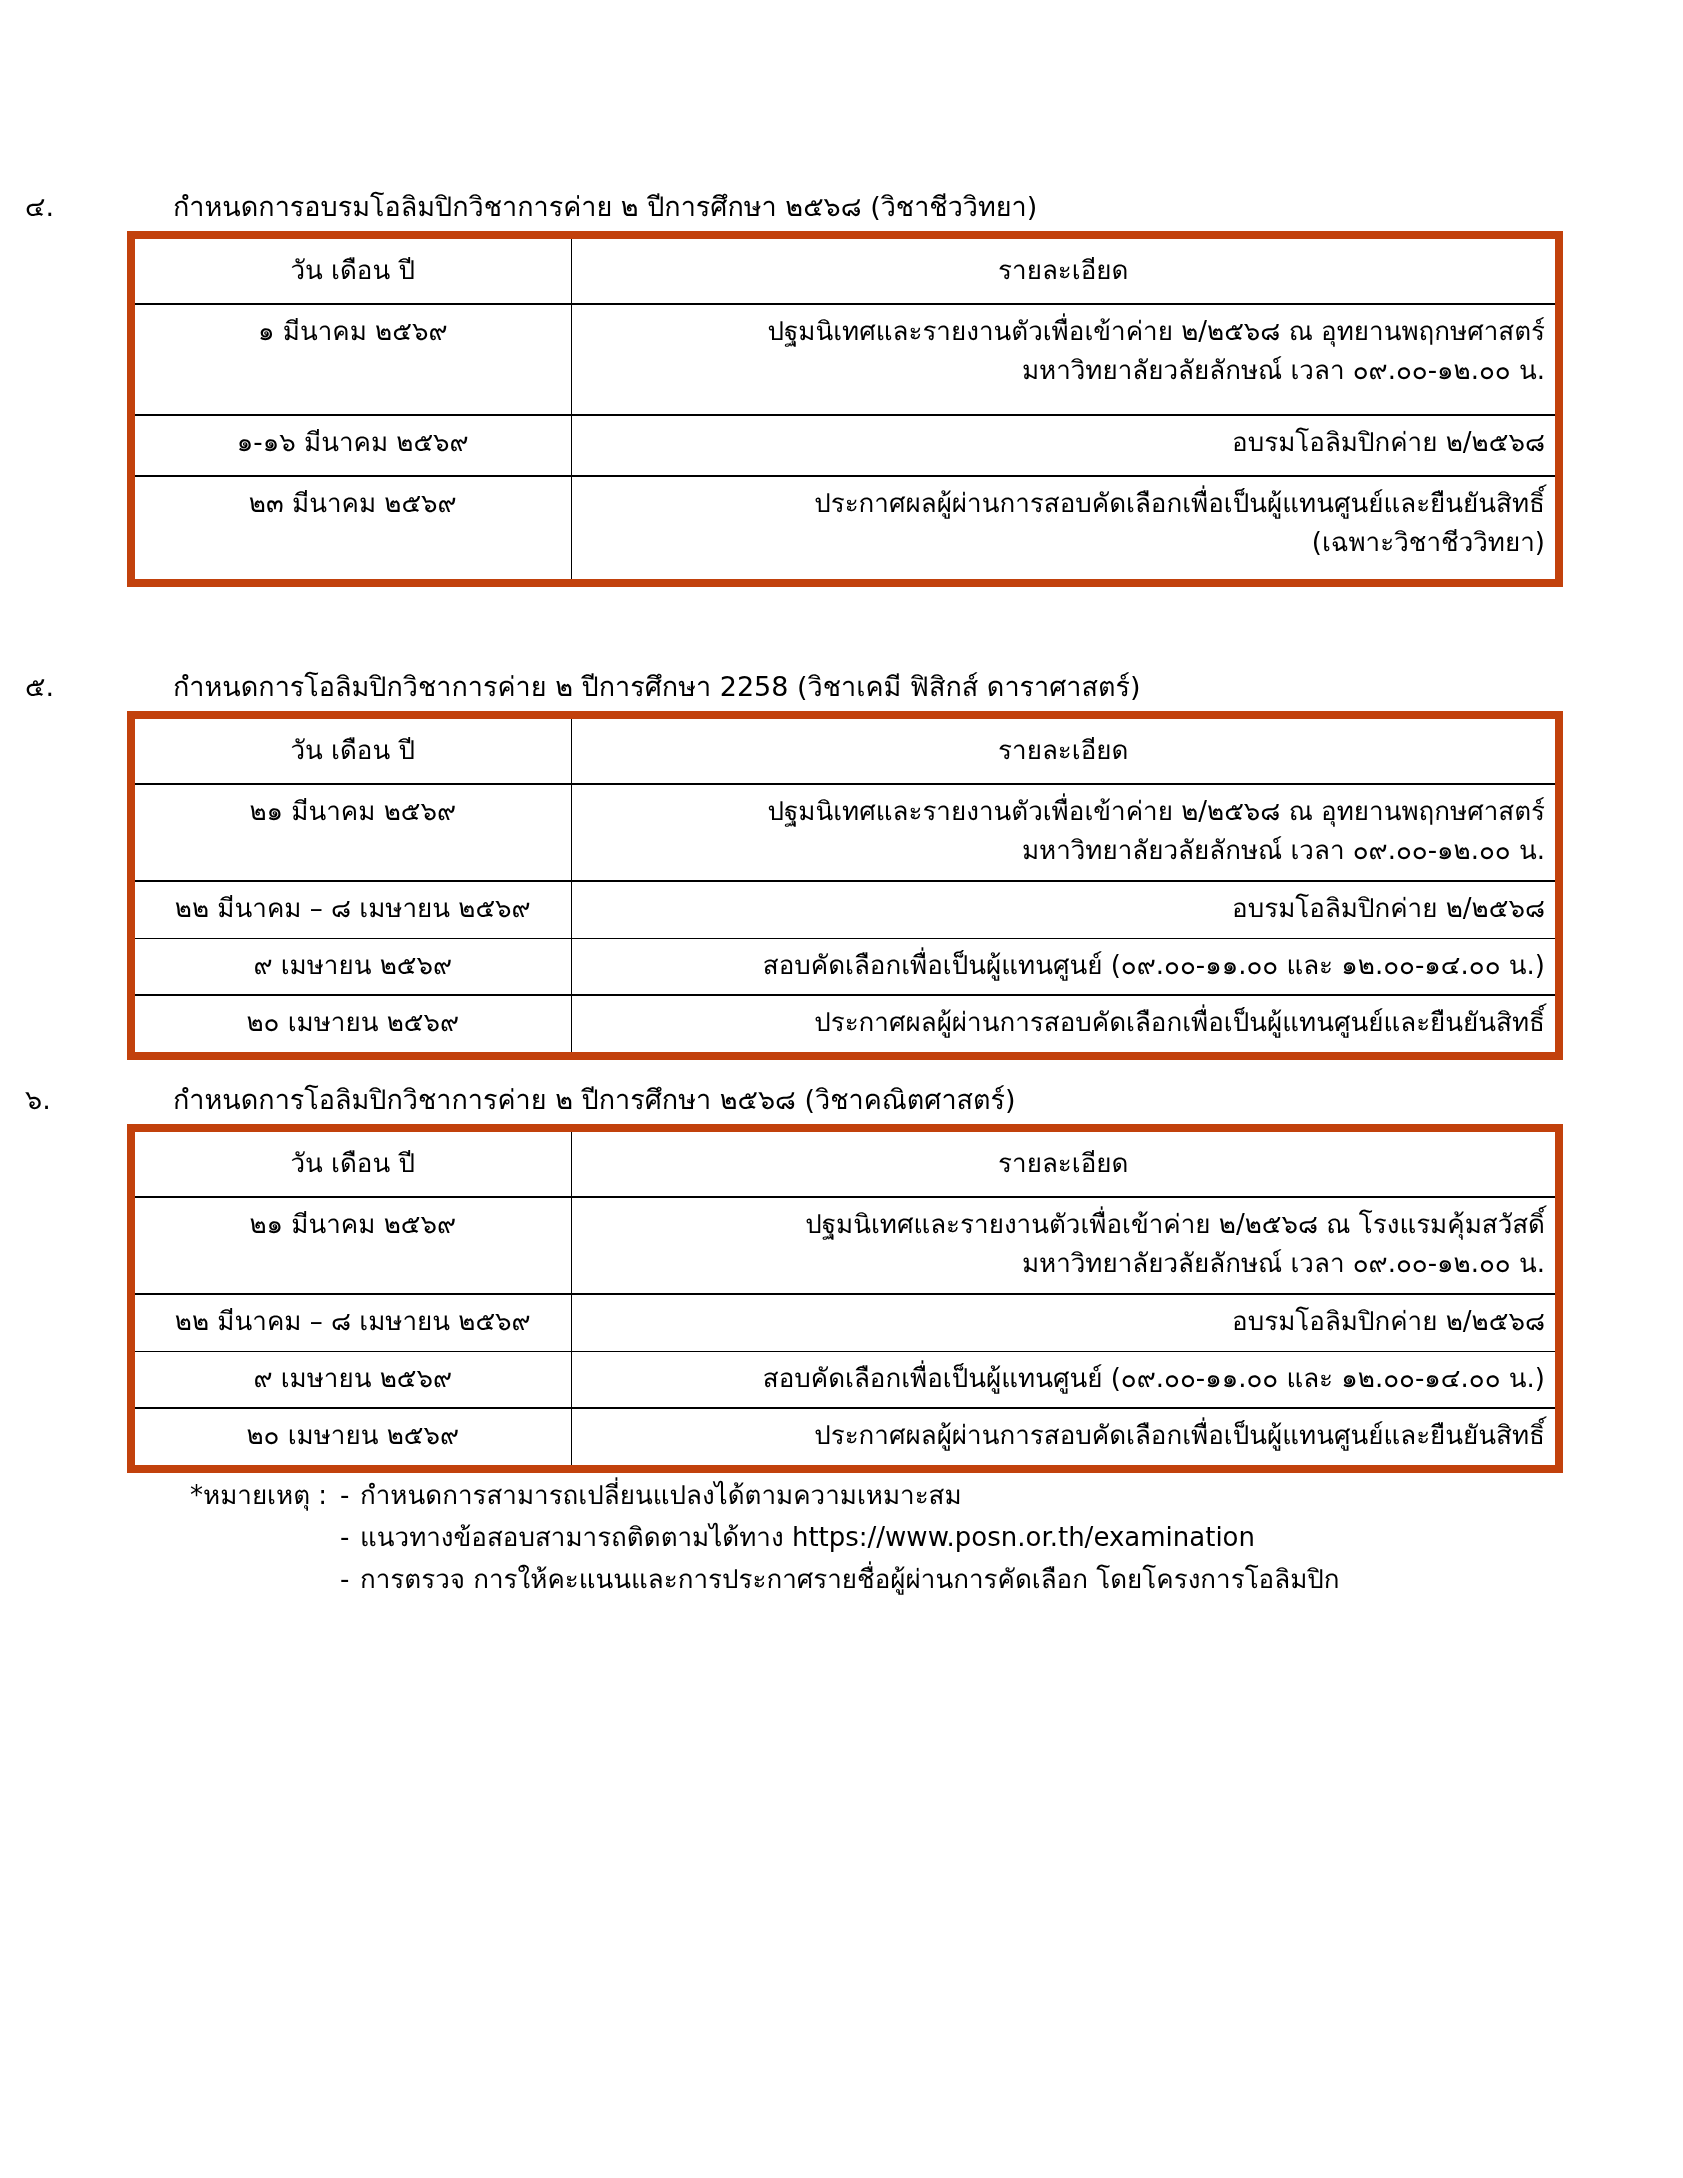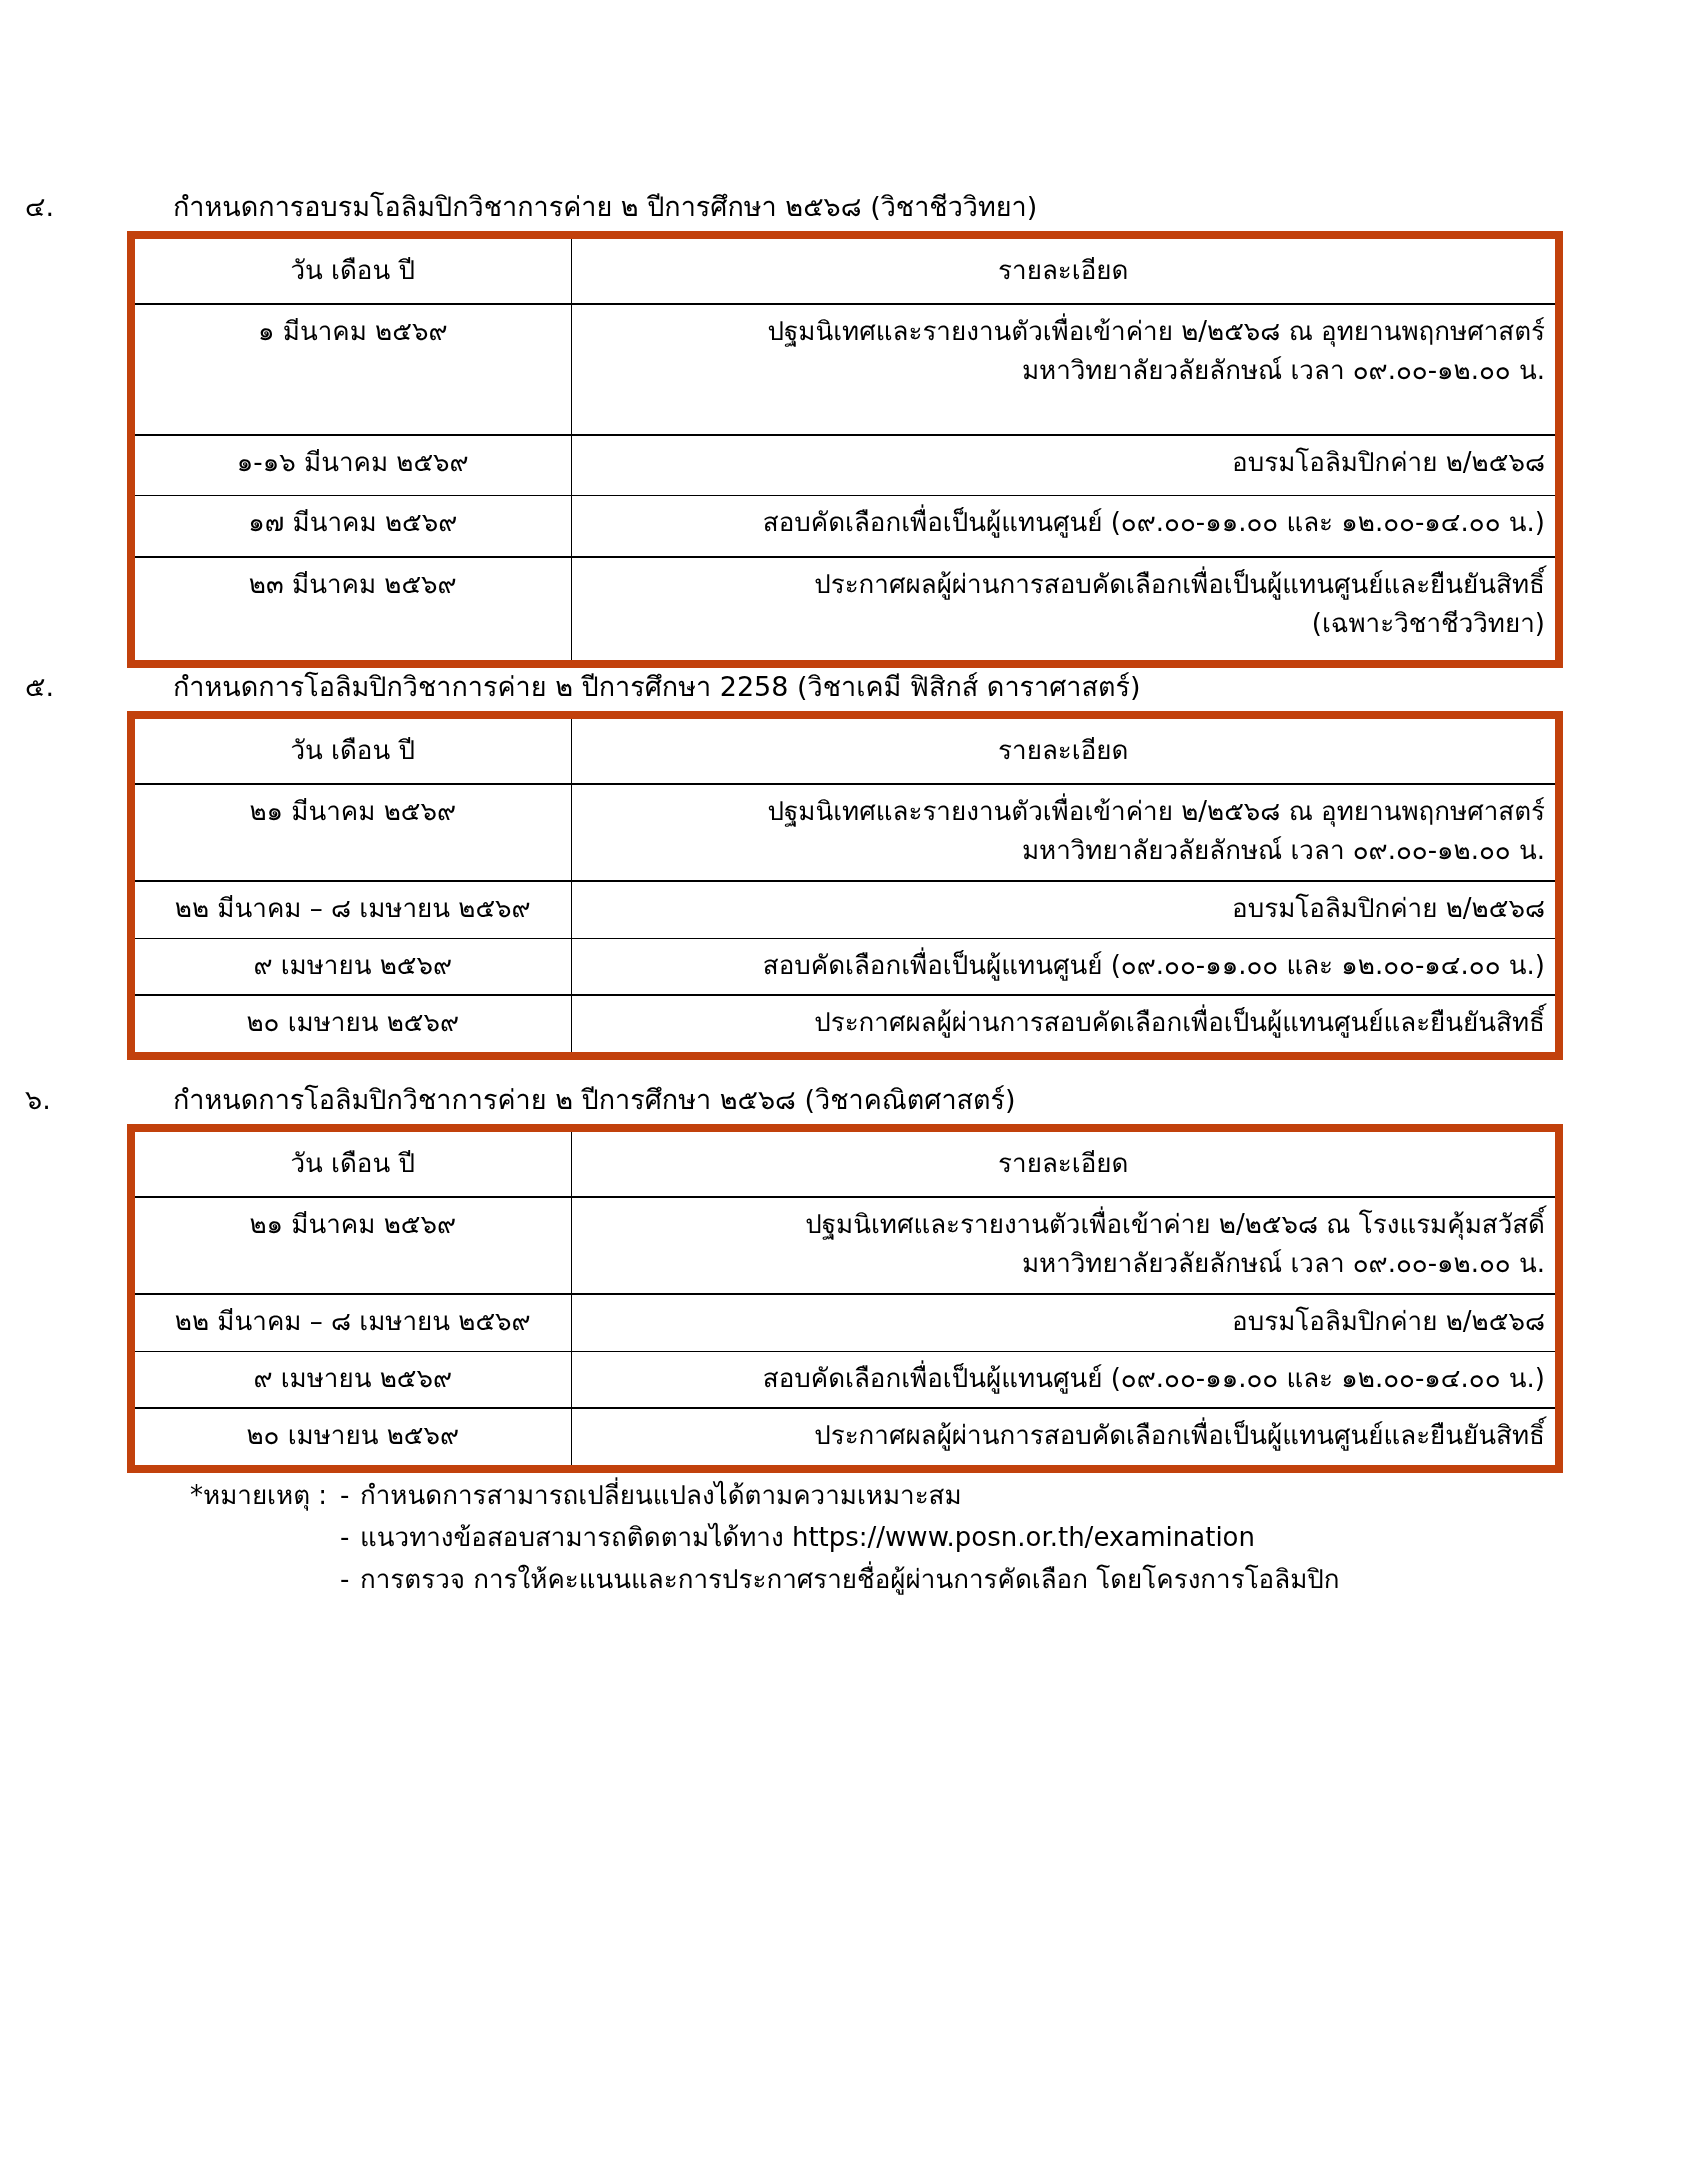--- a/index.html
+++ b/index.html
@@ -136,37 +136,31 @@
           <col class="c-date">
           <col class="c-detail">
         </colgroup>
       <thead>
         <tr>
           <th>วัน เดือน ปี</th>
           <th>รายละเอียด</th>
         </tr>
       </thead>
       <tbody>
-        <tr class="thick-top" style="height:131px;">
+        <tr class="thick-top" style="height:111px;">
           <td class="date">๑ มีนาคม ๒๕๖๙</td>
           <td class="detail">
             <span class="l2">ปฐมนิเทศและรายงานตัวเพื่อเข้าค่าย ๒/๒๕๖๘ ณ อุทยานพฤกษศาสตร์</span>
             <span class="l2">มหาวิทยาลัยวลัยลักษณ์ เวลา ๐๙.๐๐-๑๒.๐๐ น.</span>
           </td>
         </tr>
         <tr class="thick-top" style="height:61px;">
           <td class="date">๑-๑๖ มีนาคม ๒๕๖๙</td>
           <td class="detail">
             <span class="l2">อบรมโอลิมปิกค่าย ๒/๒๕๖๘</span>
-          </td>
-        </tr>
-        <tr style="height:61px;">
-          <td class="date">๑๗ มีนาคม ๒๕๖๙</td>
-          <td class="detail">
-            <span class="l2">สอบคัดเลือกเพื่อเป็นผู้แทนศูนย์ (๐๙.๐๐-๑๑.๐๐ และ ๑๒.๐๐-๑๔.๐๐ น.)</span>
           </td>
         </tr>
         <tr class="thick-top" style="height:107px;">
           <td class="date">๒๓ มีนาคม ๒๕๖๙</td>
           <td class="detail">
             <span class="l2">ประกาศผลผู้ผ่านการสอบคัดเลือกเพื่อเป็นผู้แทนศูนย์และยืนยันสิทธิ์</span>
             <span class="l2">(เฉพาะวิชาชีววิทยา)</span>
           </td>
         </tr>
       </tbody>

